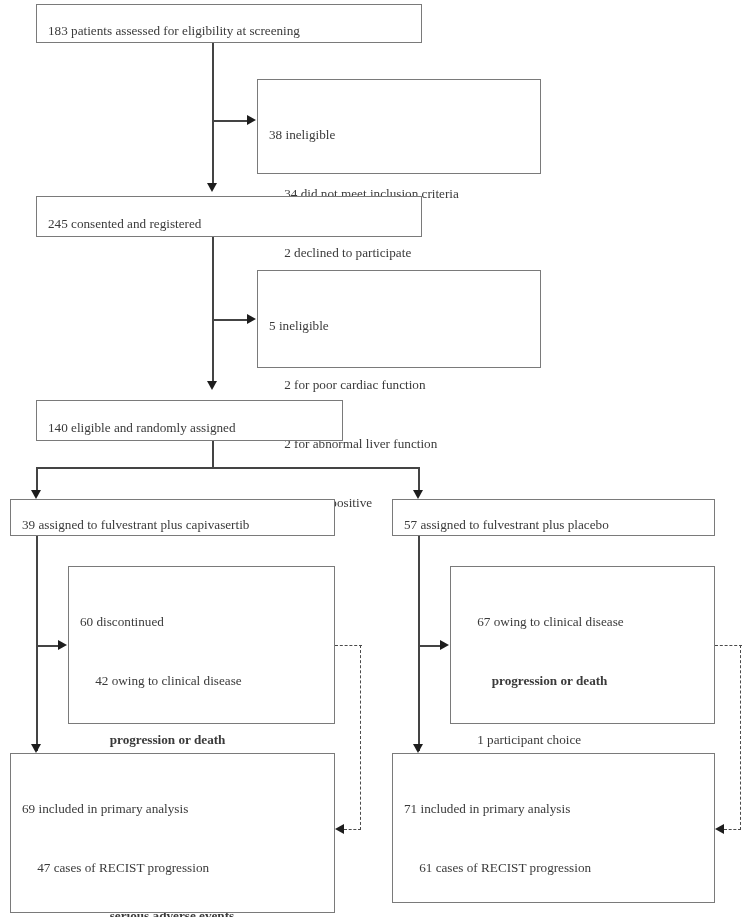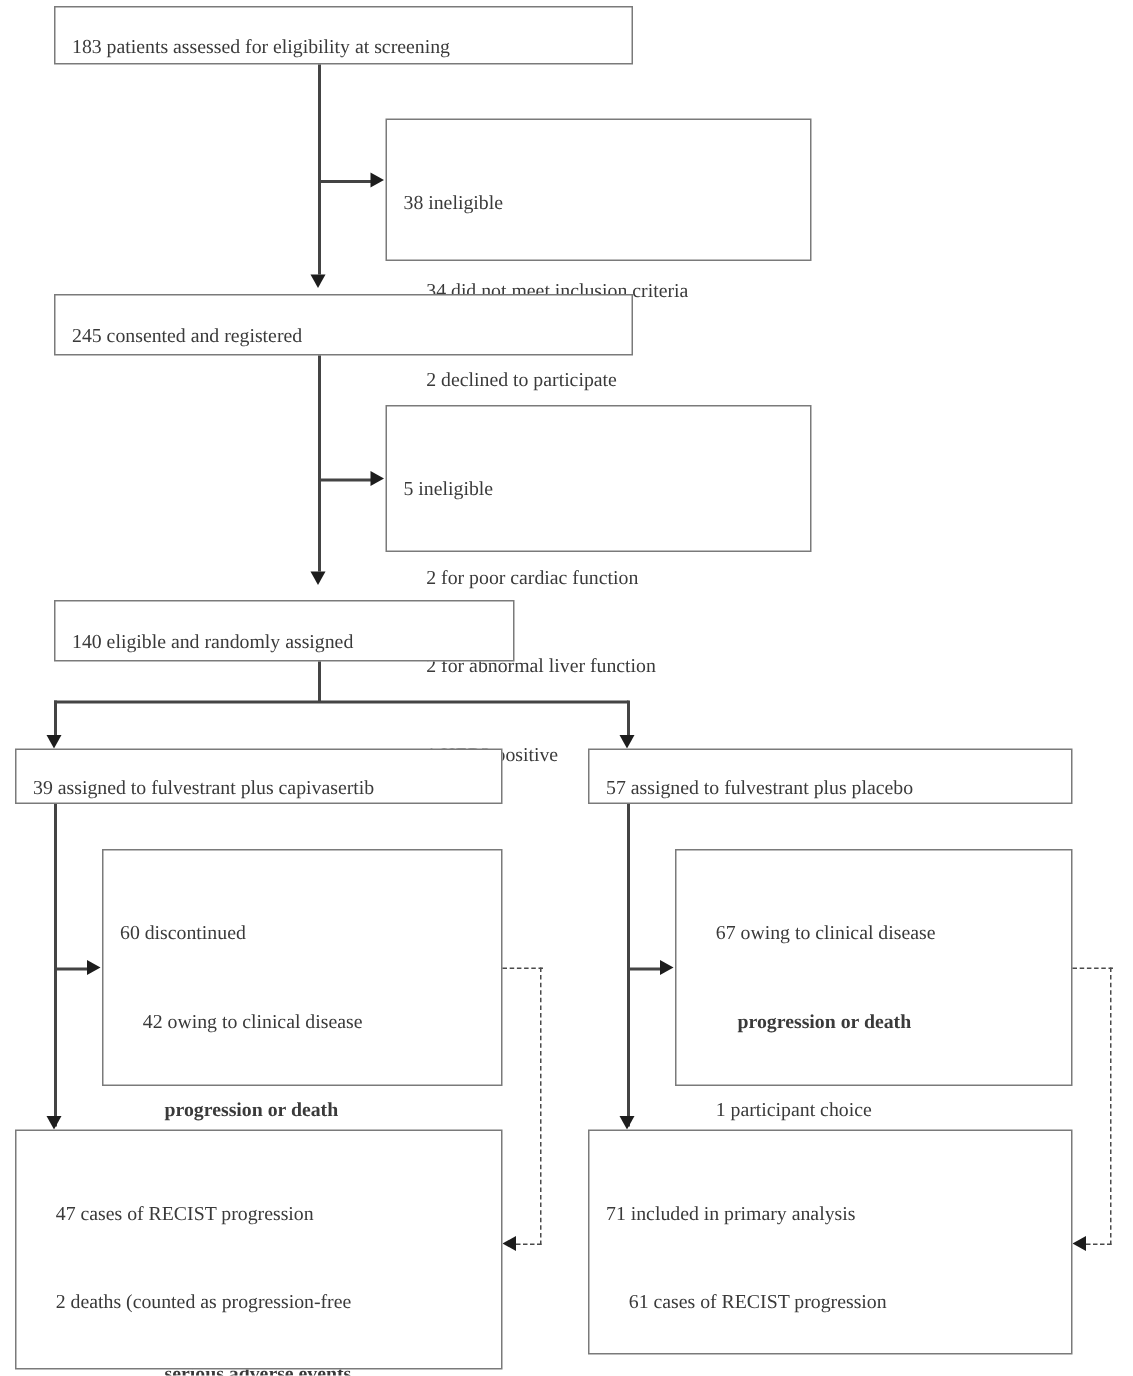--- a/index.html
+++ b/index.html
@@ -171,20 +171,21 @@
   <div class="dash-v" style="left:360px; top:645px; height:185px;"></div>
   <div class="dash-h" style="left:344px; top:829px; width:17px;"></div>
   <div class="arrow-left" style="left:335px; top:824px;"></div>
 
   <div class="dash-h" style="left:715px; top:645px; width:27px;"></div>
   <div class="dash-v" style="left:740px; top:645px; height:185px;"></div>
   <div class="dash-h" style="left:724px; top:829px; width:17px;"></div>
   <div class="arrow-left" style="left:715px; top:824px;"></div>
 
   <div class="box" style="left:10px; top:753px; width:325px; height:160px;">
+    <span class="ln">69 included in primary analysis</span>
     <span class="ln ind1">47 cases of RECIST progression</span>
     <span class="ln ind1">2 deaths (counted as progression-free</span>
     
     
     
     
   </div>
 
   <div class="box" style="left:392px; top:753px; width:323px; height:150px;">
     <span class="ln">71 included in primary analysis</span>

